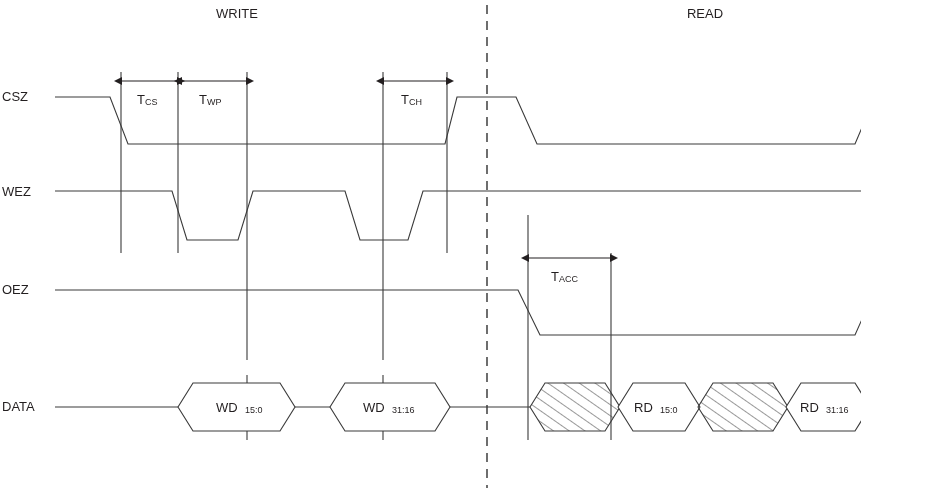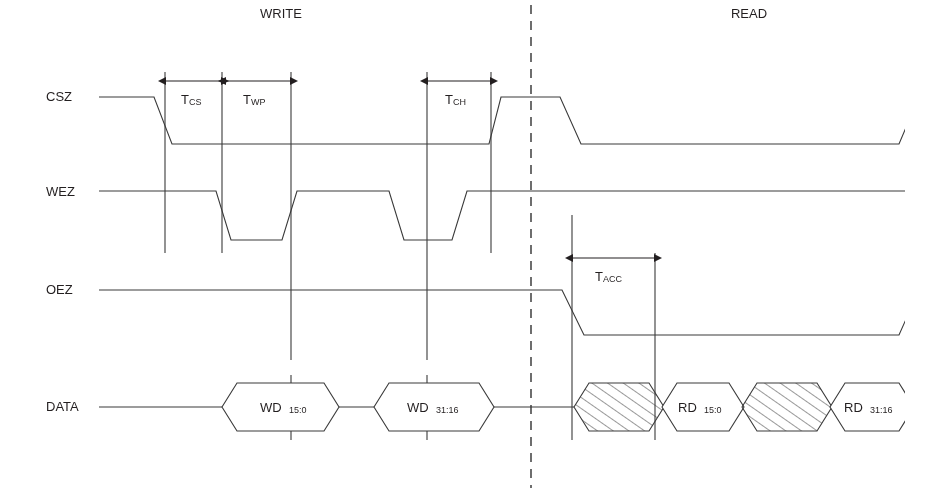--- a/index.html
+++ b/index.html
@@ -1,17 +1,17 @@
 <!DOCTYPE html>
 <html><head>
 <meta charset="utf-8">
 <style>
   html,body{margin:0;padding:0;background:#ffffff;}
   body{width:940px;height:494px;font-family:"Liberation Sans",sans-serif;}
-  #stage{position:relative;width:861px;height:494px;overflow:hidden;background:#fff;margin-left:44px;}
+  #stage{position:relative;width:861px;height:494px;overflow:hidden;background:#fff;}
   svg{display:block;}
   .sig-label{font-size:13px;fill:#231f20;font-family:"Liberation Sans",sans-serif;}
   .sec-label{font-size:13px;fill:#231f20;font-family:"Liberation Sans",sans-serif;text-anchor:middle;}
   .t-main{font-size:13px;fill:#231f20;font-family:"Liberation Sans",sans-serif;}
   .t-sub{font-size:9px;fill:#231f20;font-family:"Liberation Sans",sans-serif;}
   .bus-main{font-size:13px;fill:#231f20;font-family:"Liberation Sans",sans-serif;}
   .bus-sub{font-size:9px;fill:#231f20;font-family:"Liberation Sans",sans-serif;}
   .wave{fill:none;stroke:#3a3a3a;stroke-width:1.1;}
   .refline{stroke:#3a3a3a;stroke-width:1.1;fill:none;}
   .dashline{stroke:#4a4a4a;stroke-width:1.6;fill:none;stroke-dasharray:9 7;}

